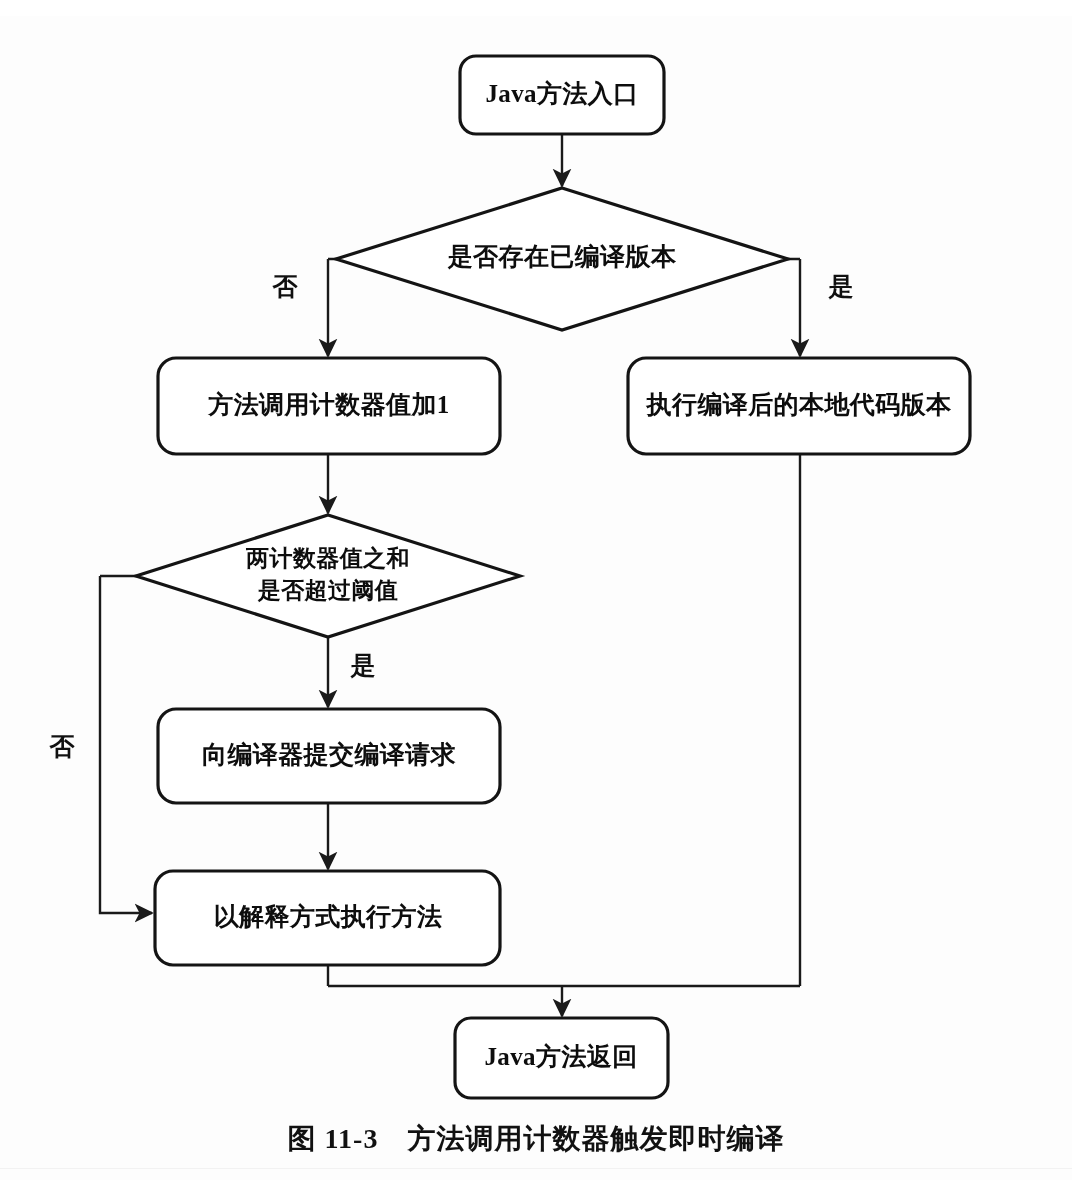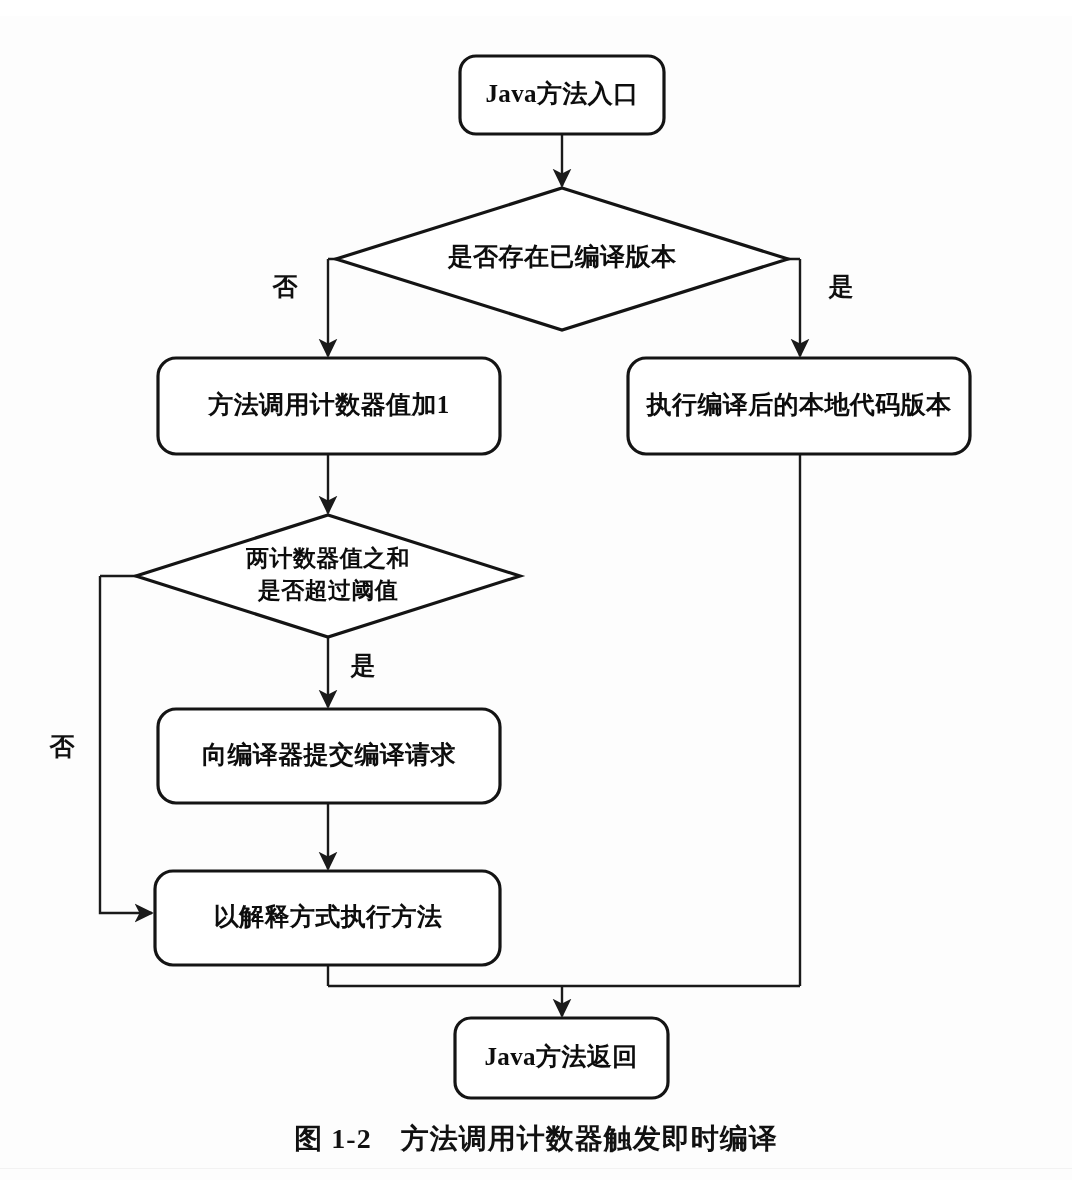--- a/index.html
+++ b/index.html
@@ -166,16 +166,16 @@
       <rect class="node-shape" x="455" y="1002" width="213" height="80" rx="16" ry="16"></rect>
       <text class="node-text" x="561" y="1043">Java方法返回</text>
     </g>
 
     <text class="edge-label" x="285" y="273">否</text>
     <text class="edge-label" x="841" y="273">是</text>
     <text class="edge-label" x="363" y="652">是</text>
     <text class="edge-label" x="62" y="733">否</text>
   </svg>
 
-  <div class="caption">图 1-2　方法调用计数器触发即时编译</div>
+  <div class="caption">图 11-3　方法调用计数器触发即时编译</div>
   <div class="page-rule2"></div>
   <div class="page-rule"></div>
 </div>
 
 </body></html>

